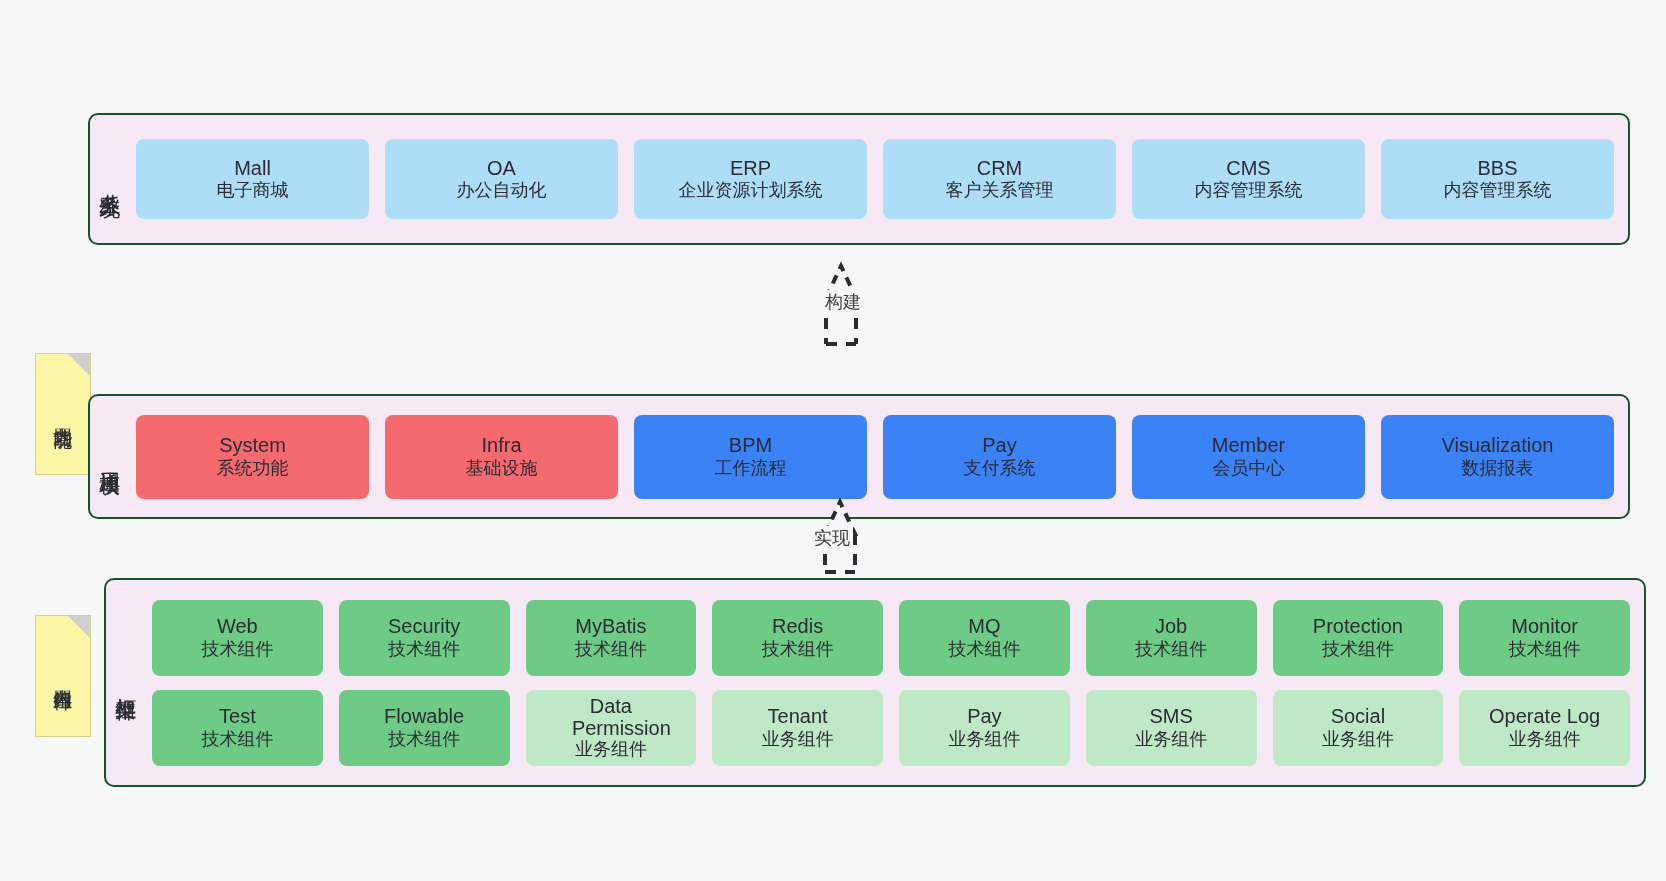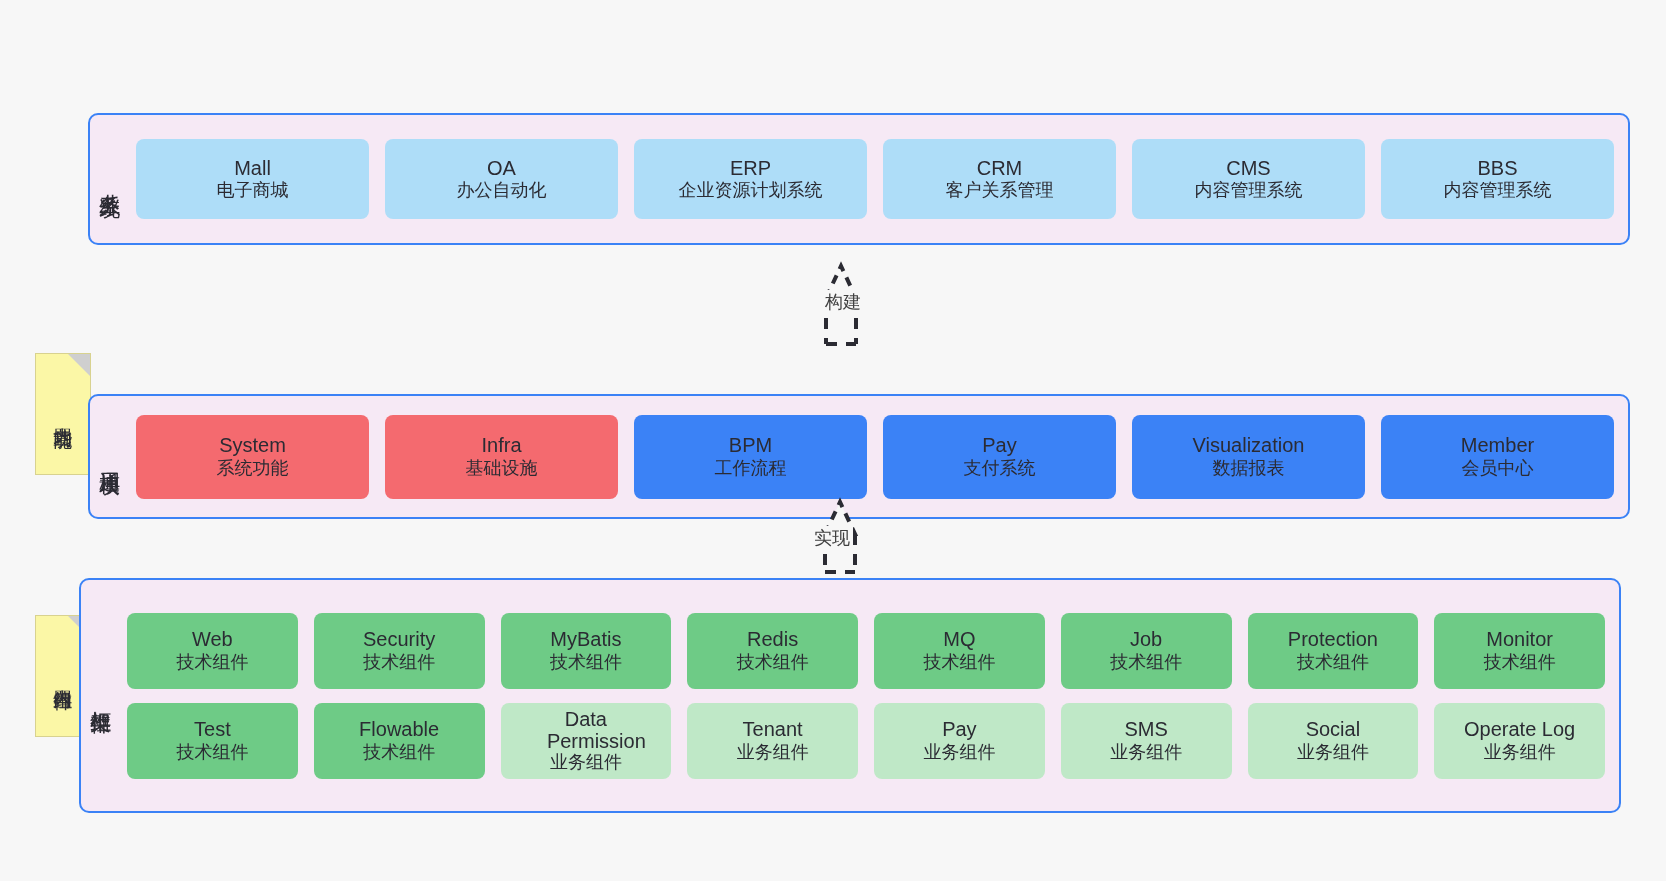--- a/index.html
+++ b/index.html
@@ -14,21 +14,21 @@
     font-family: "Liberation Sans", "DejaVu Sans", sans-serif;
     color: #2b2b33;
     overflow: hidden;
     position: relative;
   }
 
   
   .layer {
     position: absolute;
     background: #f6e9f5;
-    border: 2px solid #3b82f6;
+    border: 2px solid #14532d;
     border-radius: 10px;
     box-sizing: border-box;
     display: flex;
     align-items: stretch;
   }
 
   
   .layer-title {
     width: 40px;
     flex: 0 0 40px;
@@ -193,45 +193,45 @@
       </div>
       <div class="node red-soft">
         <span class="en">BPM</span>
         <span class="cn">工作流程</span>
       </div>
       <div class="node red-soft">
         <span class="en">Pay</span>
         <span class="cn">支付系统</span>
       </div>
       <div class="node red-soft">
+        <span class="en">Member</span>
+        <span class="cn">会员中心</span>
+      </div>
+      <div class="node red-soft">
         <span class="en">Visualization</span>
         <span class="cn">数据报表</span>
-      </div>
-      <div class="node red-soft">
-        <span class="en">Member</span>
-        <span class="cn">会员中心</span>
       </div>
     </div>
   </div>
 </div>
 
 <div class="arrow" style="left:775px; top:492px; width:160px; height:82px;">
   <svg width="160" height="82" viewBox="0 0 160 82" aria-hidden="true">
     <polygon points="50,42 65,10 80,42" fill="#f7f7f7" stroke="#2b2b33" stroke-width="4" stroke-dasharray="9,7" stroke-linejoin="miter"></polygon>
     <path d="M50,42 L50,80 M80,42 L80,80 M50,80 L80,80" fill="none" stroke="#2b2b33" stroke-width="4" stroke-dasharray="11,9"></path>
   </svg>
   <span class="arrow-label" style="left:36px; top:34px;">实现</span>
 </div>
 
 <div class="note" style="left:35px; top:615px; height:122px;">
   <span class="fold"></span>
   <span>内置组件</span>
 </div>
 
-<div class="layer" id="layer-framework" style="left:79px; top:578px; width:1542px; height:235px;">
+<div class="layer" id="layer-framework" style="left:104px; top:578px; width:1542px; height:209px;">
   <div class="layer-title">框架组件</div>
   <div class="layer-body">
 
     <div class="row">
       <div class="node green-strong">
         <span class="en">Web</span>
         <span class="cn">技术组件</span>
       </div>
       <div class="node green-strong">
         <span class="en">Security</span>

